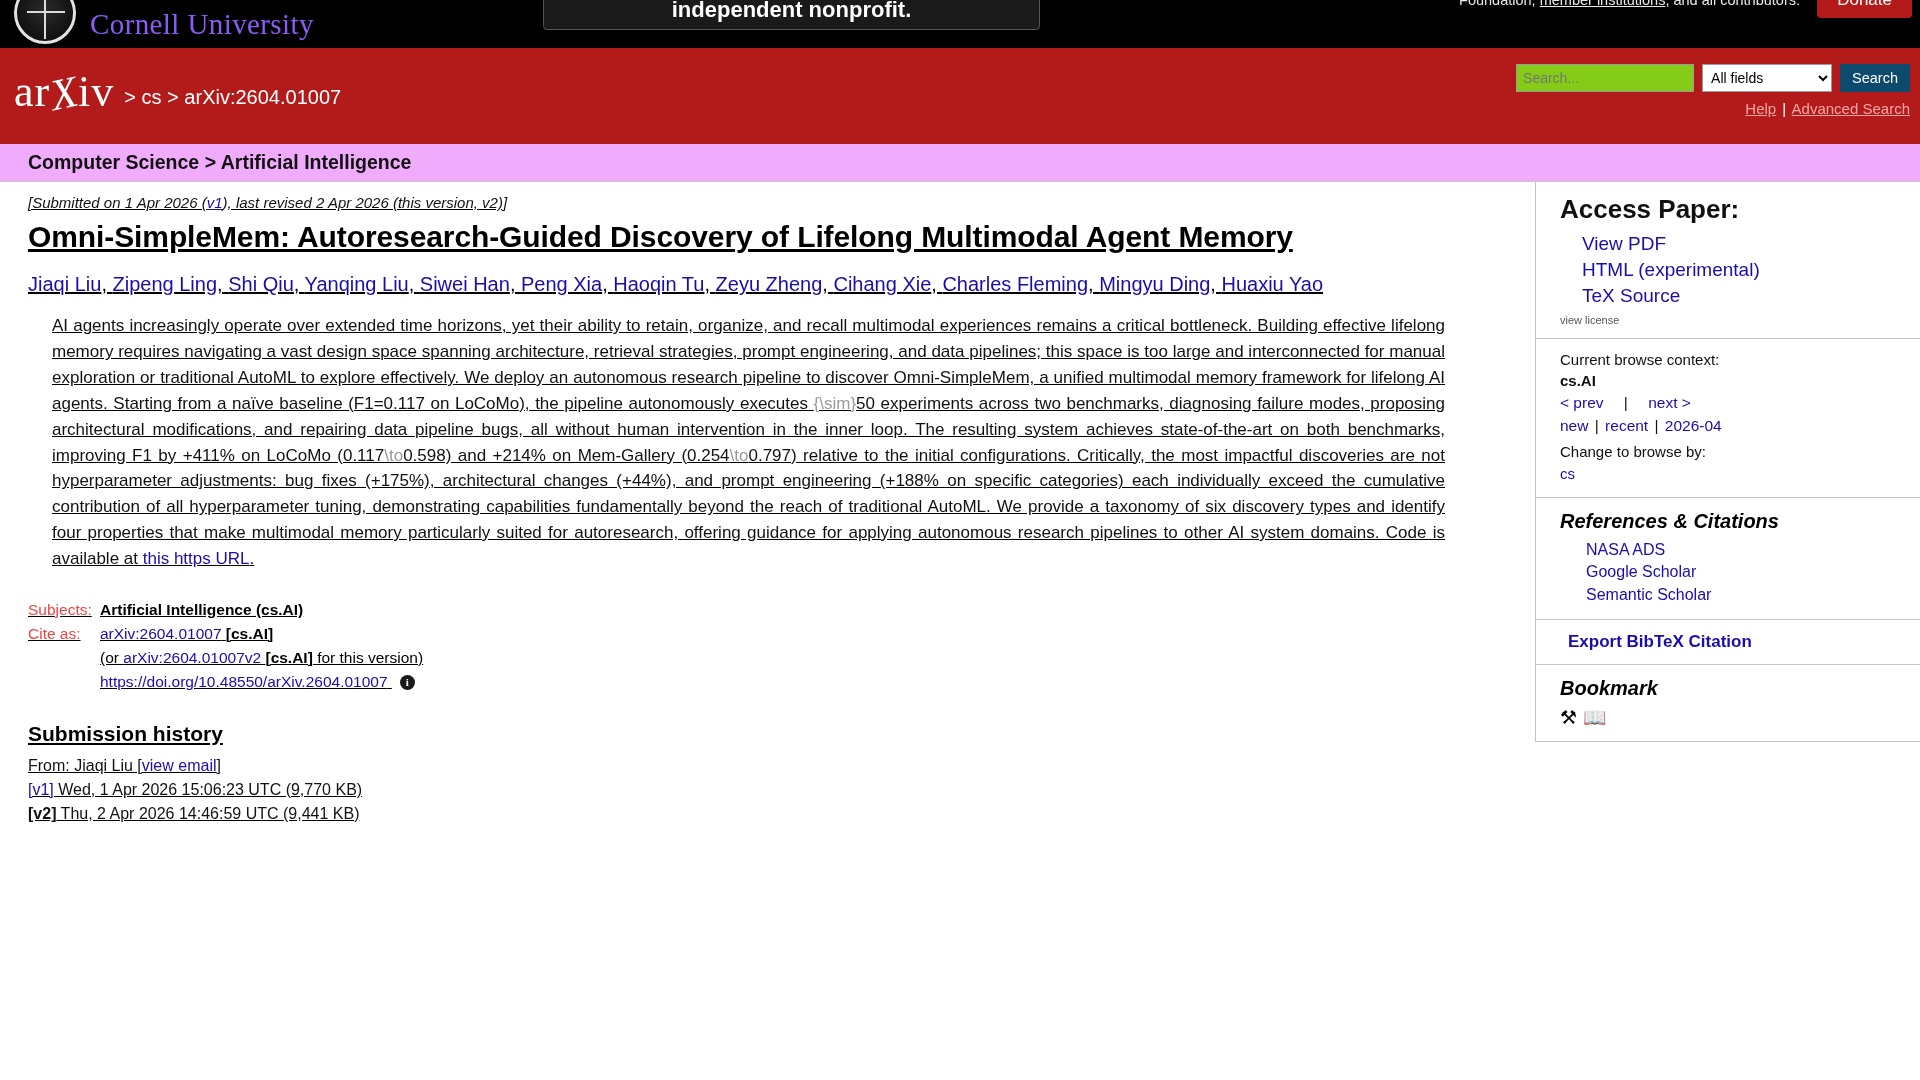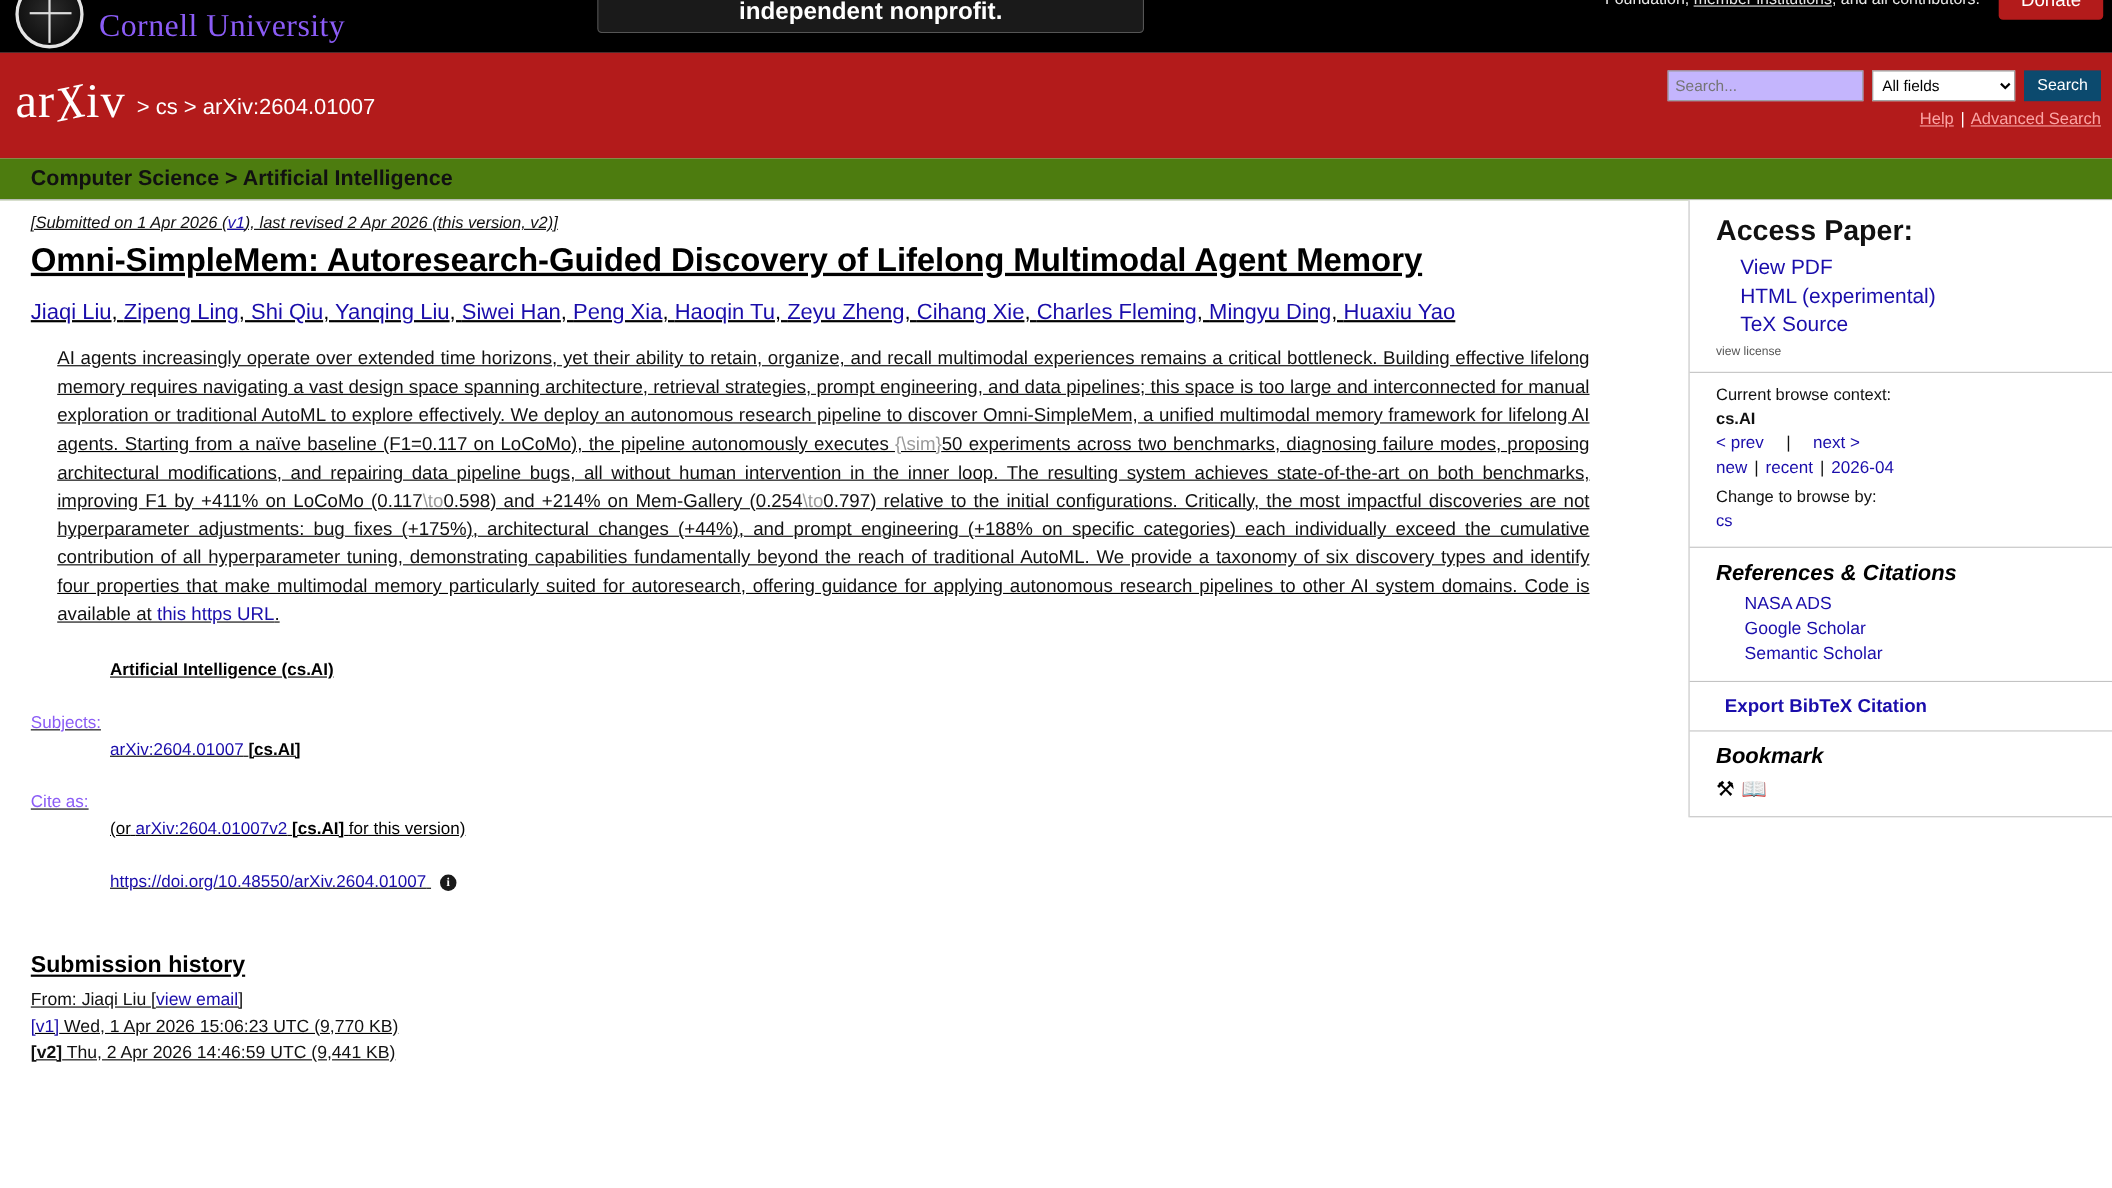--- a/index.html
+++ b/index.html
@@ -117,21 +117,21 @@
     right: 10px; top: 16px;
     text-align: right;
   }
   .search-row { display: flex; align-items: stretch; }
   .search-input {
     width: 178px; height: 28px;
     border: 1px solid #999;
     padding: 2px 6px;
     font-size: 14px;
     font-family: "Liberation Sans", sans-serif;
-    background: #c4b5fd;
+    background: #84cc16;
   }
   .search-select {
     width: 130px; height: 28px;
     margin-left: 8px;
     font-size: 14px;
     font-family: "Liberation Sans", sans-serif;
     border: 1px solid #999;
     background: #fff;
     padding: 2px 4px;
   }
@@ -154,21 +154,21 @@
   .help-row .sep { color: #fff; padding: 0 2px; }
 
   
   .page {
     position: relative;
     width: 1920px;
     height: 936px;
   }
   .subject-bar {
     height: 38px;
-    background: #4d7c0f;
+    background: #f0abfc;
     border-bottom: 1px solid #c6c6c6;
     display: flex; align-items: center;
     padding-left: 28px;
     font-size: 19.5px;
     font-weight: bold;
     color: #111;
   }
 
   .content {
     position: absolute;
@@ -210,22 +210,21 @@
 
   .meta-table {
     margin-top: 26px;
     font-size: 15.5px;
     line-height: 1.55;
   }
   .meta-row { display: flex; }
   .meta-label {
     width: 72px;
     flex: none;
-    color: #8b5cf6;
-    margin-top: 48px;
+    color: #ef4444;
   }
   .meta-val a { color: #1a0dab; text-decoration: none; }
   .meta-val b { font-weight: bold; }
   .doi-info {
     display: inline-block;
     width: 15px; height: 15px;
     border-radius: 50%;
     background: #1a1a1a;
     color: #fff;
     font-size: 11px;

